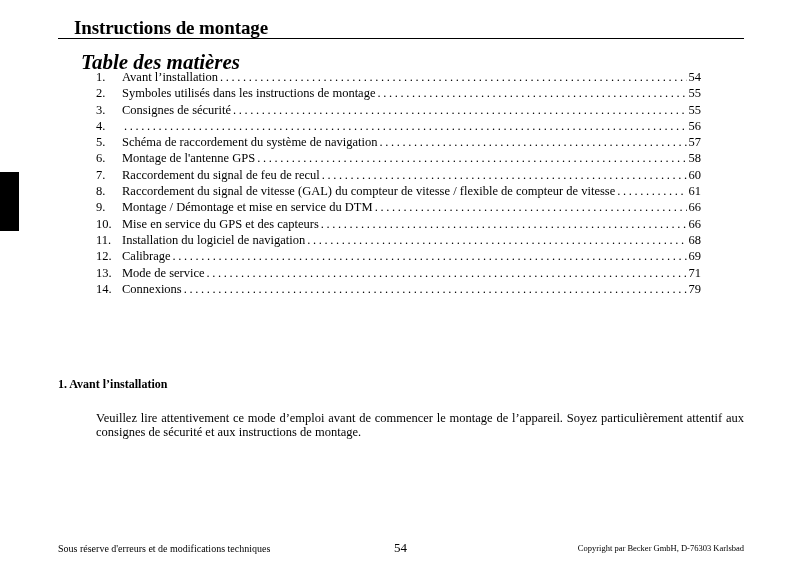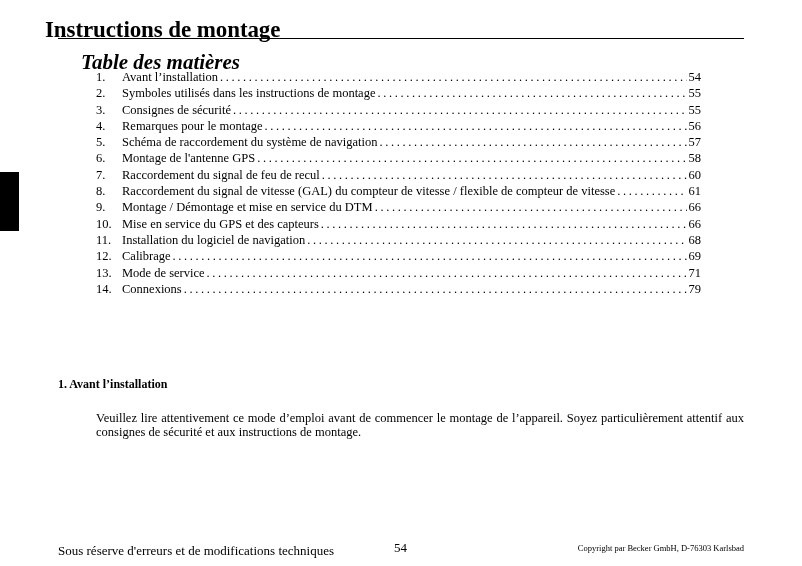--- a/index.html
+++ b/index.html
@@ -2,22 +2,22 @@
 <html><head>
   <meta charset="utf-8">
   <style>
     html, body { margin: 0; padding: 0; }
     body {
       width: 802px; height: 566px; position: relative; overflow: hidden;
       background: #ffffff; color: #000;
       font-family: "Liberation Serif", "DejaVu Serif", serif;
     }
     .page-title {
-      position: absolute; left: 45px; top: 17px;
-      font-size: 23px; font-weight: bold; letter-spacing: -0.1px;
+      position: absolute; left: 74px; top: 17px;
+      font-size: 19px; font-weight: bold; letter-spacing: -0.1px;
     }
     .title-rule {
       position: absolute; left: 58px; top: 38px; width: 686px; height: 0;
       border-top: 1.5px solid #000;
     }
     .side-tab {
       position: absolute; left: 0; top: 172px; width: 19px; height: 59px;
       background: #000;
     }
     .toc-heading {
@@ -46,21 +46,21 @@
     .toc-page { flex: 0 0 auto; text-align: right; }
     .section-heading {
       position: absolute; left: 58px; top: 377px;
       font-size: 12px; font-weight: bold;
     }
     .section-body {
       position: absolute; left: 96px; top: 411px; width: 648px;
       font-size: 12.5px; line-height: 14px; text-align: justify;
     }
     .footer-left {
-      position: absolute; left: 58px; top: 543px; font-size: 13px;
+      position: absolute; left: 58px; top: 543px; font-size: 10px;
     }
     .footer-page {
       position: absolute; left: 394px; top: 540px; font-size: 13px;
     }
     .footer-right {
       position: absolute; right: 58px; top: 543px; font-size: 8.5px; padding-left: 27px;
     }
   </style>
 </head>
 <body>
@@ -85,21 +85,20 @@
     <span class="toc-page">55</span>
   </div>
   <div class="toc-row">
     <span class="toc-num">3.</span>
     <span class="toc-title">Consignes de sécurité</span>
     <span class="toc-dots"></span>
     <span class="toc-page">55</span>
   </div>
   <div class="toc-row">
     <span class="toc-num">4.</span>
-    <span class="toc-title">Remarques pour le montage</span>
     <span class="toc-dots"></span>
     <span class="toc-page">56</span>
   </div>
   <div class="toc-row">
     <span class="toc-num">5.</span>
     <span class="toc-title">Schéma de raccordement du système de navigation </span>
     <span class="toc-dots"></span>
     <span class="toc-page">57</span>
   </div>
   <div class="toc-row">

